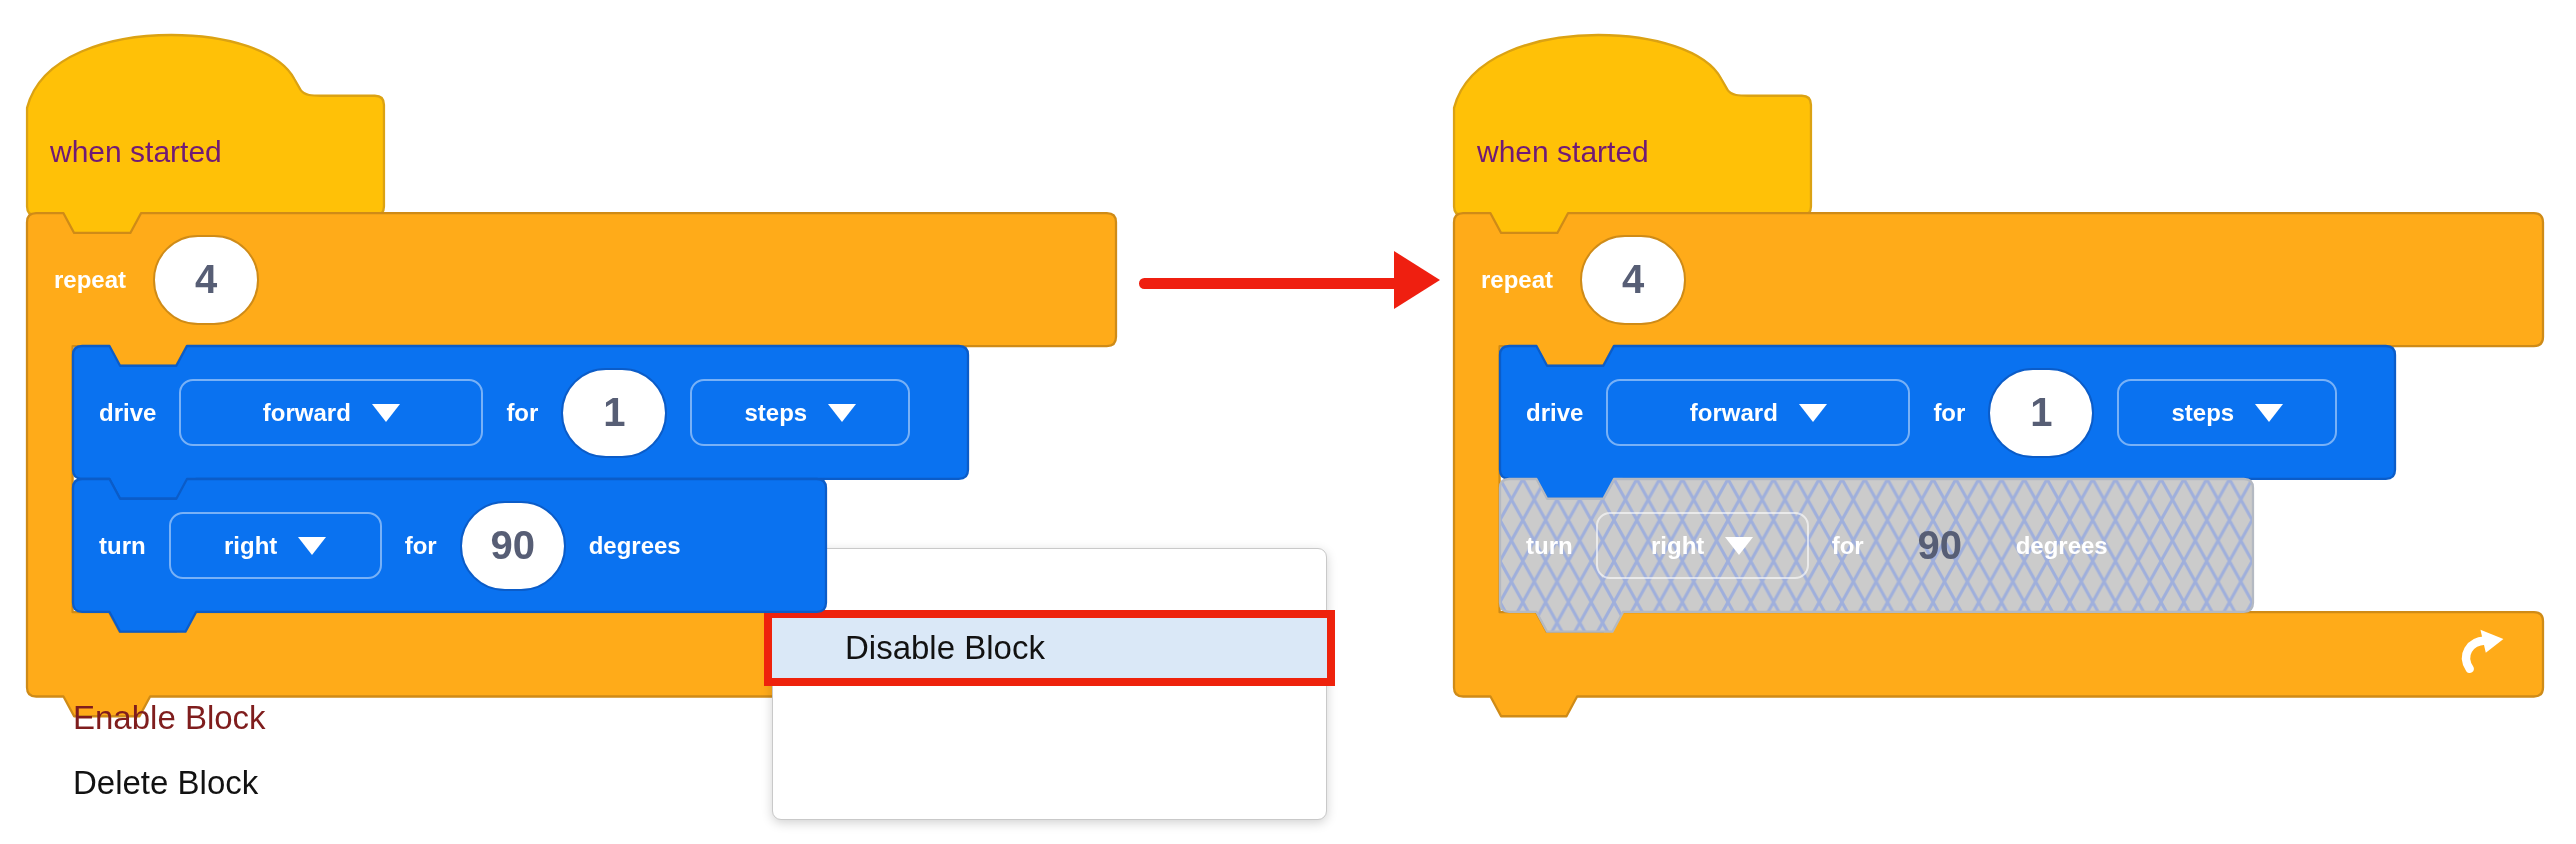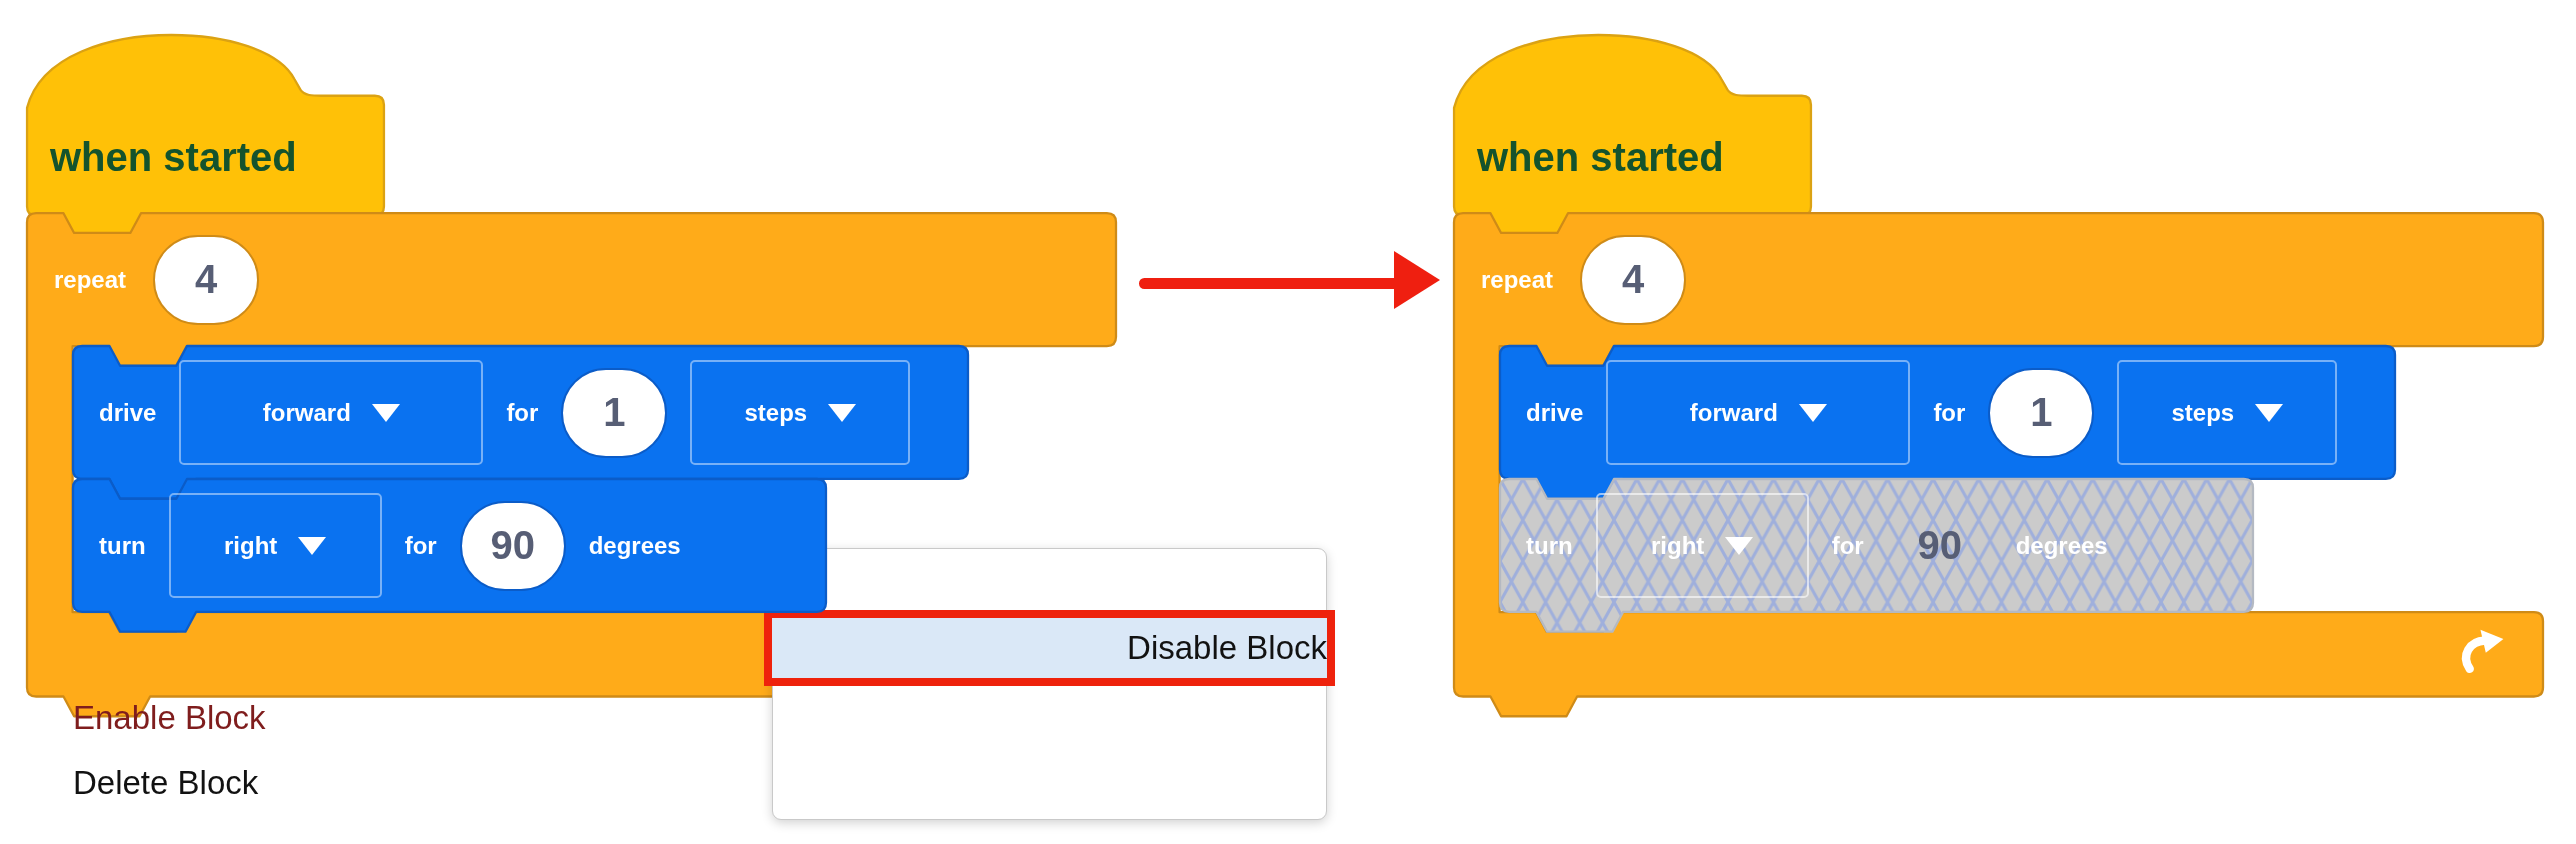--- a/index.html
+++ b/index.html
@@ -6,46 +6,46 @@
   body{width:2576px;height:845px;position:relative;overflow:hidden;
        font-family:"Liberation Sans", sans-serif;}
   .script{position:absolute;top:0;width:1117px;height:845px;}
   #script-left{left:27px;}
   #script-right{left:1454px;}
 
   .blk{position:absolute;}
   .blk svg{position:absolute;left:0;top:0;overflow:visible;display:block;}
   .row{position:absolute;left:0;top:0;height:133px;display:flex;align-items:center;}
   .blk-label{color:#ffffff;font-size:24px;font-weight:700;white-space:nowrap;}
-  .hat-label{color:#14532d;font-size:40px;font-weight:700;white-space:nowrap;
+  .hat-label{color:#701a75;font-size:30px;font-weight:400;white-space:nowrap;
              position:absolute;left:23px;top:100px;}
 
   .oval{min-width:106px;height:90px;background:#ffffff;border-radius:53px;
         display:flex;align-items:center;justify-content:center;
         font-size:40px;font-weight:700;color:#575E75;box-sizing:border-box;}
   .oval.on-orange{border:2.3px solid #CF8B17;}
   .oval.on-blue{border:2.3px solid #0B5CC8;}
   .num-plain{font-size:40px;font-weight:700;color:#575E75;min-width:106px;
              text-align:center;}
 
-  .dropdown{height:105px;border:2.3px solid rgba(255,255,255,0.45);border-radius:5px;
+  .dropdown{height:67px;border:2.3px solid rgba(255,255,255,0.45);border-radius:14px;
             box-sizing:border-box;display:flex;align-items:center;justify-content:center;
             gap:21px;padding:0 24px;}
   .caret{width:0;height:0;border-left:14.4px solid transparent;
          border-right:14.4px solid transparent;border-top:18px solid #ffffff;}
 
   
   #context-menu{position:absolute;left:772px;top:548px;width:555px;height:272px;
      background:#ffffff;border:1.5px solid #c9c9c9;border-radius:9px;
      box-shadow:0 3px 10.6px rgba(0,0,0,0.18);z-index:40;box-sizing:border-box;}
   .menu-label{position:absolute;left:73px;font-size:33px;color:#121212;white-space:nowrap;}
   .menu-label.disabled{color:#7f1d1d;}
   #menu-highlight{position:absolute;left:764px;top:610px;width:571px;height:76px;
      box-sizing:border-box;border:8.4px solid #EE220C;background:#DAE8F7;z-index:41;
-     display:flex;align-items:center;justify-content:flex-end;}
+     display:flex;align-items:center;}
   #menu-highlight .menu-label{position:static;margin-left:73px;}
 
   
   #arrow-line{position:absolute;left:1139px;top:278px;width:262px;height:10.6px;
      background:#EF1F10;border-radius:5.3px;}
   #arrow-head{position:absolute;left:1394px;top:251px;width:0;height:0;
      border-top:29px solid transparent;border-bottom:29px solid transparent;
      border-left:46px solid #EF1F10;}
 
   .z-top{z-index:50;}

